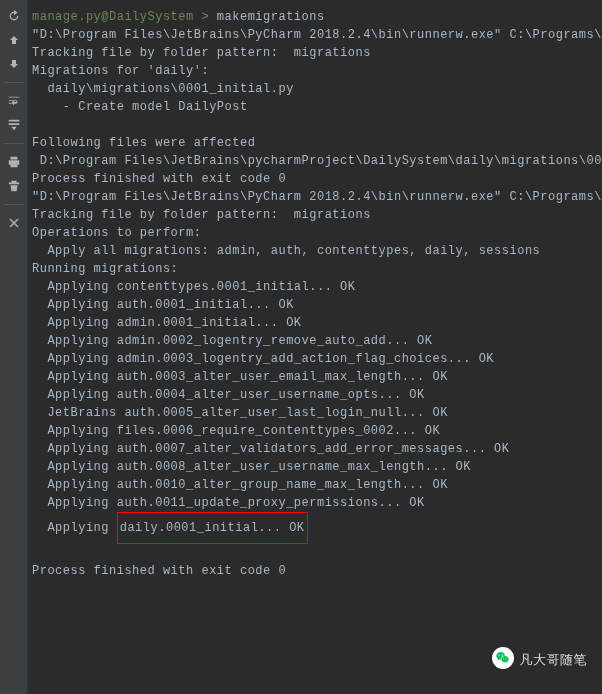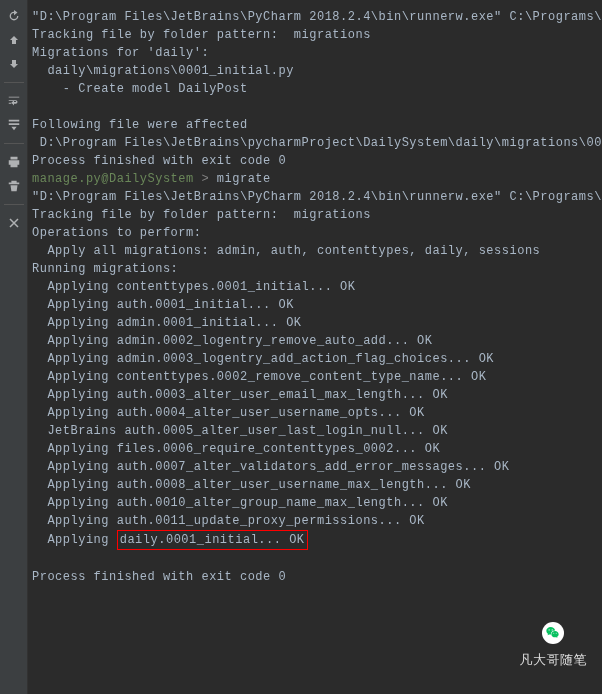--- a/index.html
+++ b/index.html
@@ -47,34 +47,33 @@
       letter-spacing: 0.5px;
       position: relative;
     }
     .line { white-space: pre; }
     .prompt-green { color: #6a8759; }
     .prompt-arrow { color: #808080; }
     .cmd { color: #a9b7c6; }
     .path { color: #a9b7c6; }
     .highlighted {
       border: 1.5px solid #ff0000;
-      padding: 0 2px;
+      padding: 6px 2px;
       display: inline-block;
     }
     .watermark {
       position: absolute;
       bottom: 25px;
       right: 15px;
       display: flex;
-      align-items: center;
+      align-items: flex-end;
       gap: 6px;
       color: #ddd;
       font-family: sans-serif;
       font-size: 13px;
-      flex-direction: column;
     }
     .watermark-icon {
       width: 22px;
       height: 22px;
       background: #fff;
       border-radius: 11px;
       display: flex;
       align-items: center;
       justify-content: center;
     }
@@ -122,41 +121,40 @@
   </div>
   <div class="toolbar-divider"></div>
   <div class="toolbar-icon">
     <svg width="12" height="12" viewBox="0 0 12 12">
         <path stroke="currentColor" stroke-width="1.5" d="M2 2l8 8M10 2l-8 8"></path>
       </svg>
   </div>
 </div>
 
 <div class="terminal-area">
+  <div class="line"><span class="prompt-green">manage.py@DailySystem</span><span class="prompt-arrow"> &gt; </span><span class="cmd">makemigrations</span></div>
   <div class="line path">"D:\Program Files\JetBrains\PyCharm 2018.2.4\bin\runnerw.exe" C:\Programs\Python37\python.exe "</div>
   <div class="line">Tracking file by folder pattern:  migrations</div>
   <div class="line">Migrations for 'daily':</div>
   <div class="line">  daily\migrations\0001_initial.py</div>
   <div class="line">    - Create model DailyPost</div>
   <div class="line">&nbsp;</div>
-  <div class="line">Following file were affected </div>
+  <div class="line">Following files were affected </div>
   <div class="line path"> D:\Program Files\JetBrains\pycharmProject\DailySystem\daily\migrations\0001_initial.py</div>
   <div class="line">Process finished with exit code 0</div>
-  <div class="line"><span class="prompt-green">manage.py@DailySystem</span><span class="prompt-arrow"> &gt; </span><span class="cmd">migrate</span></div>
   <div class="line path">"D:\Program Files\JetBrains\PyCharm 2018.2.4\bin\runnerw.exe" C:\Programs\Python37\python.exe "</div>
   <div class="line">Tracking file by folder pattern:  migrations</div>
   <div class="line">Operations to perform:</div>
   <div class="line">  Apply all migrations: admin, auth, contenttypes, daily, sessions</div>
   <div class="line">Running migrations:</div>
   <div class="line">  Applying contenttypes.0001_initial... OK</div>
   <div class="line">  Applying auth.0001_initial... OK</div>
   <div class="line">  Applying admin.0001_initial... OK</div>
   <div class="line">  Applying admin.0002_logentry_remove_auto_add... OK</div>
   <div class="line">  Applying admin.0003_logentry_add_action_flag_choices... OK</div>
-  <div class="line">  Applying contenttypes.0002_remove_content_type_name... OK</div>
   <div class="line">  Applying auth.0003_alter_user_email_max_length... OK</div>
   <div class="line">  Applying auth.0004_alter_user_username_opts... OK</div>
   <div class="line">  JetBrains auth.0005_alter_user_last_login_null... OK</div>
   <div class="line">  Applying files.0006_require_contenttypes_0002... OK</div>
   <div class="line">  Applying auth.0007_alter_validators_add_error_messages... OK</div>
   <div class="line">  Applying auth.0008_alter_user_username_max_length... OK</div>
   <div class="line">  Applying auth.0010_alter_group_name_max_length... OK</div>
   <div class="line">  Applying auth.0011_update_proxy_permissions... OK</div>
   <div class="line"><span>  Applying </span><span class="highlighted">daily.0001_initial... OK</span></div>
   <div class="line">&nbsp;</div>

